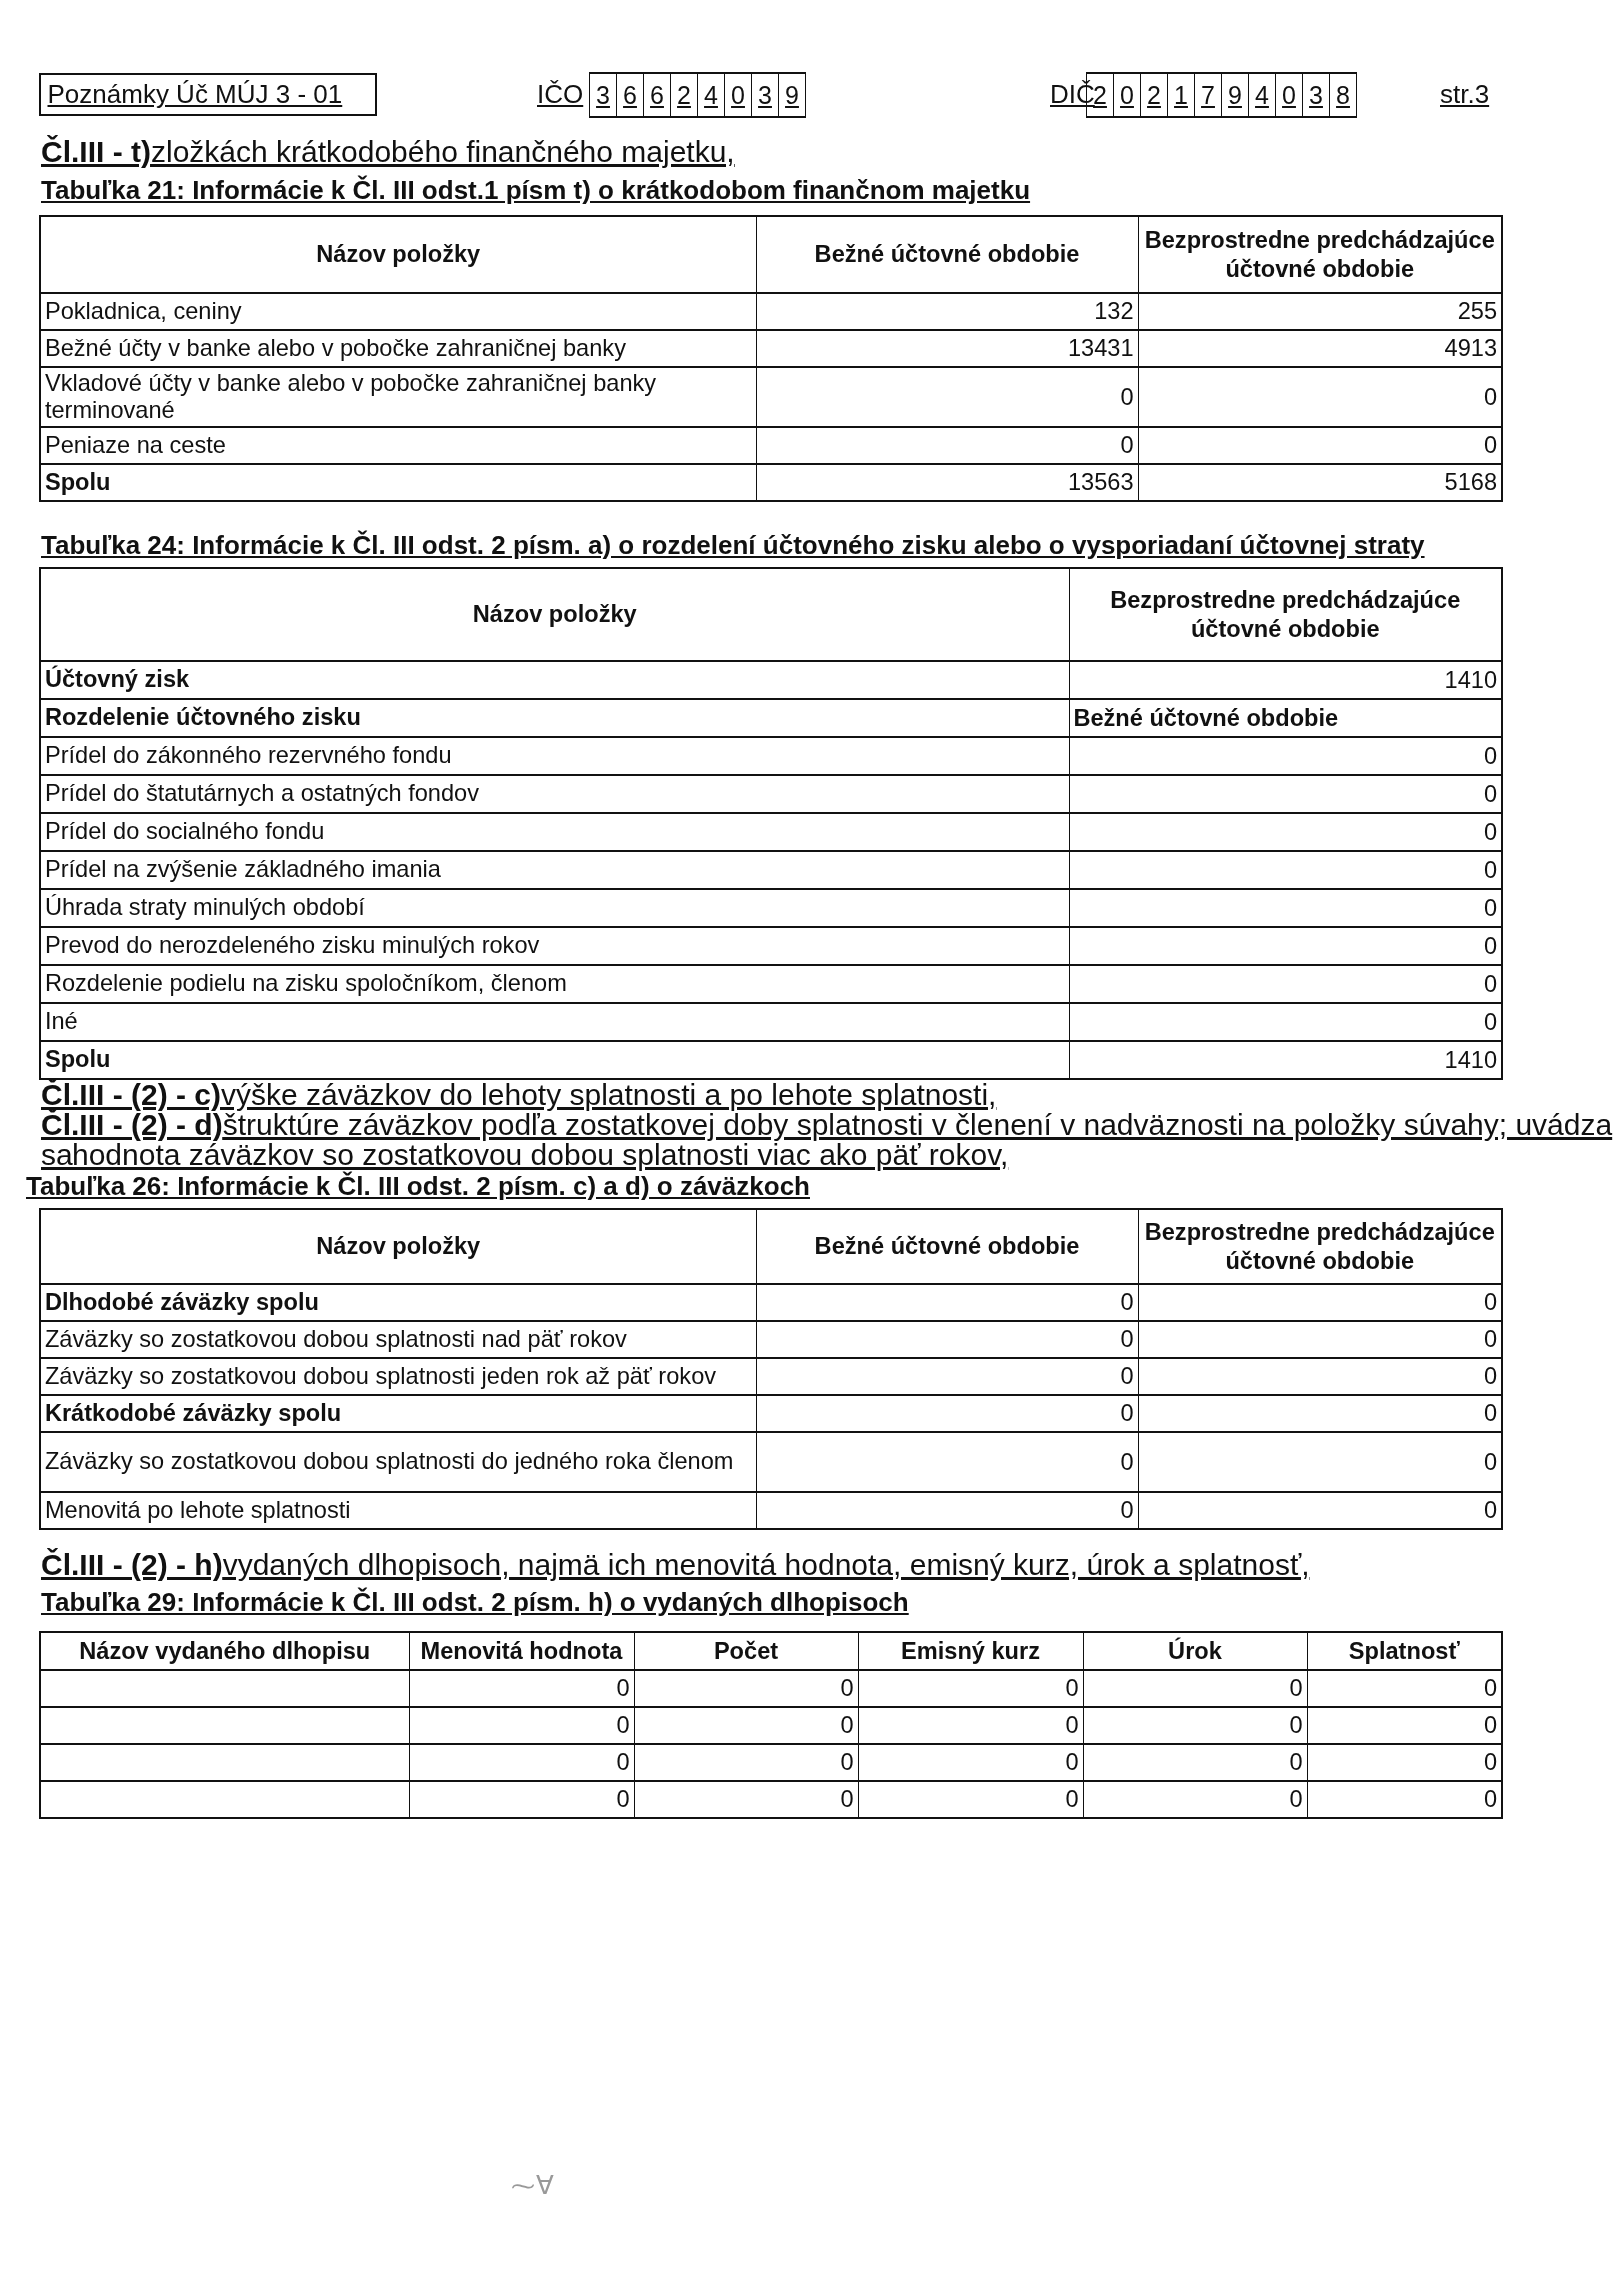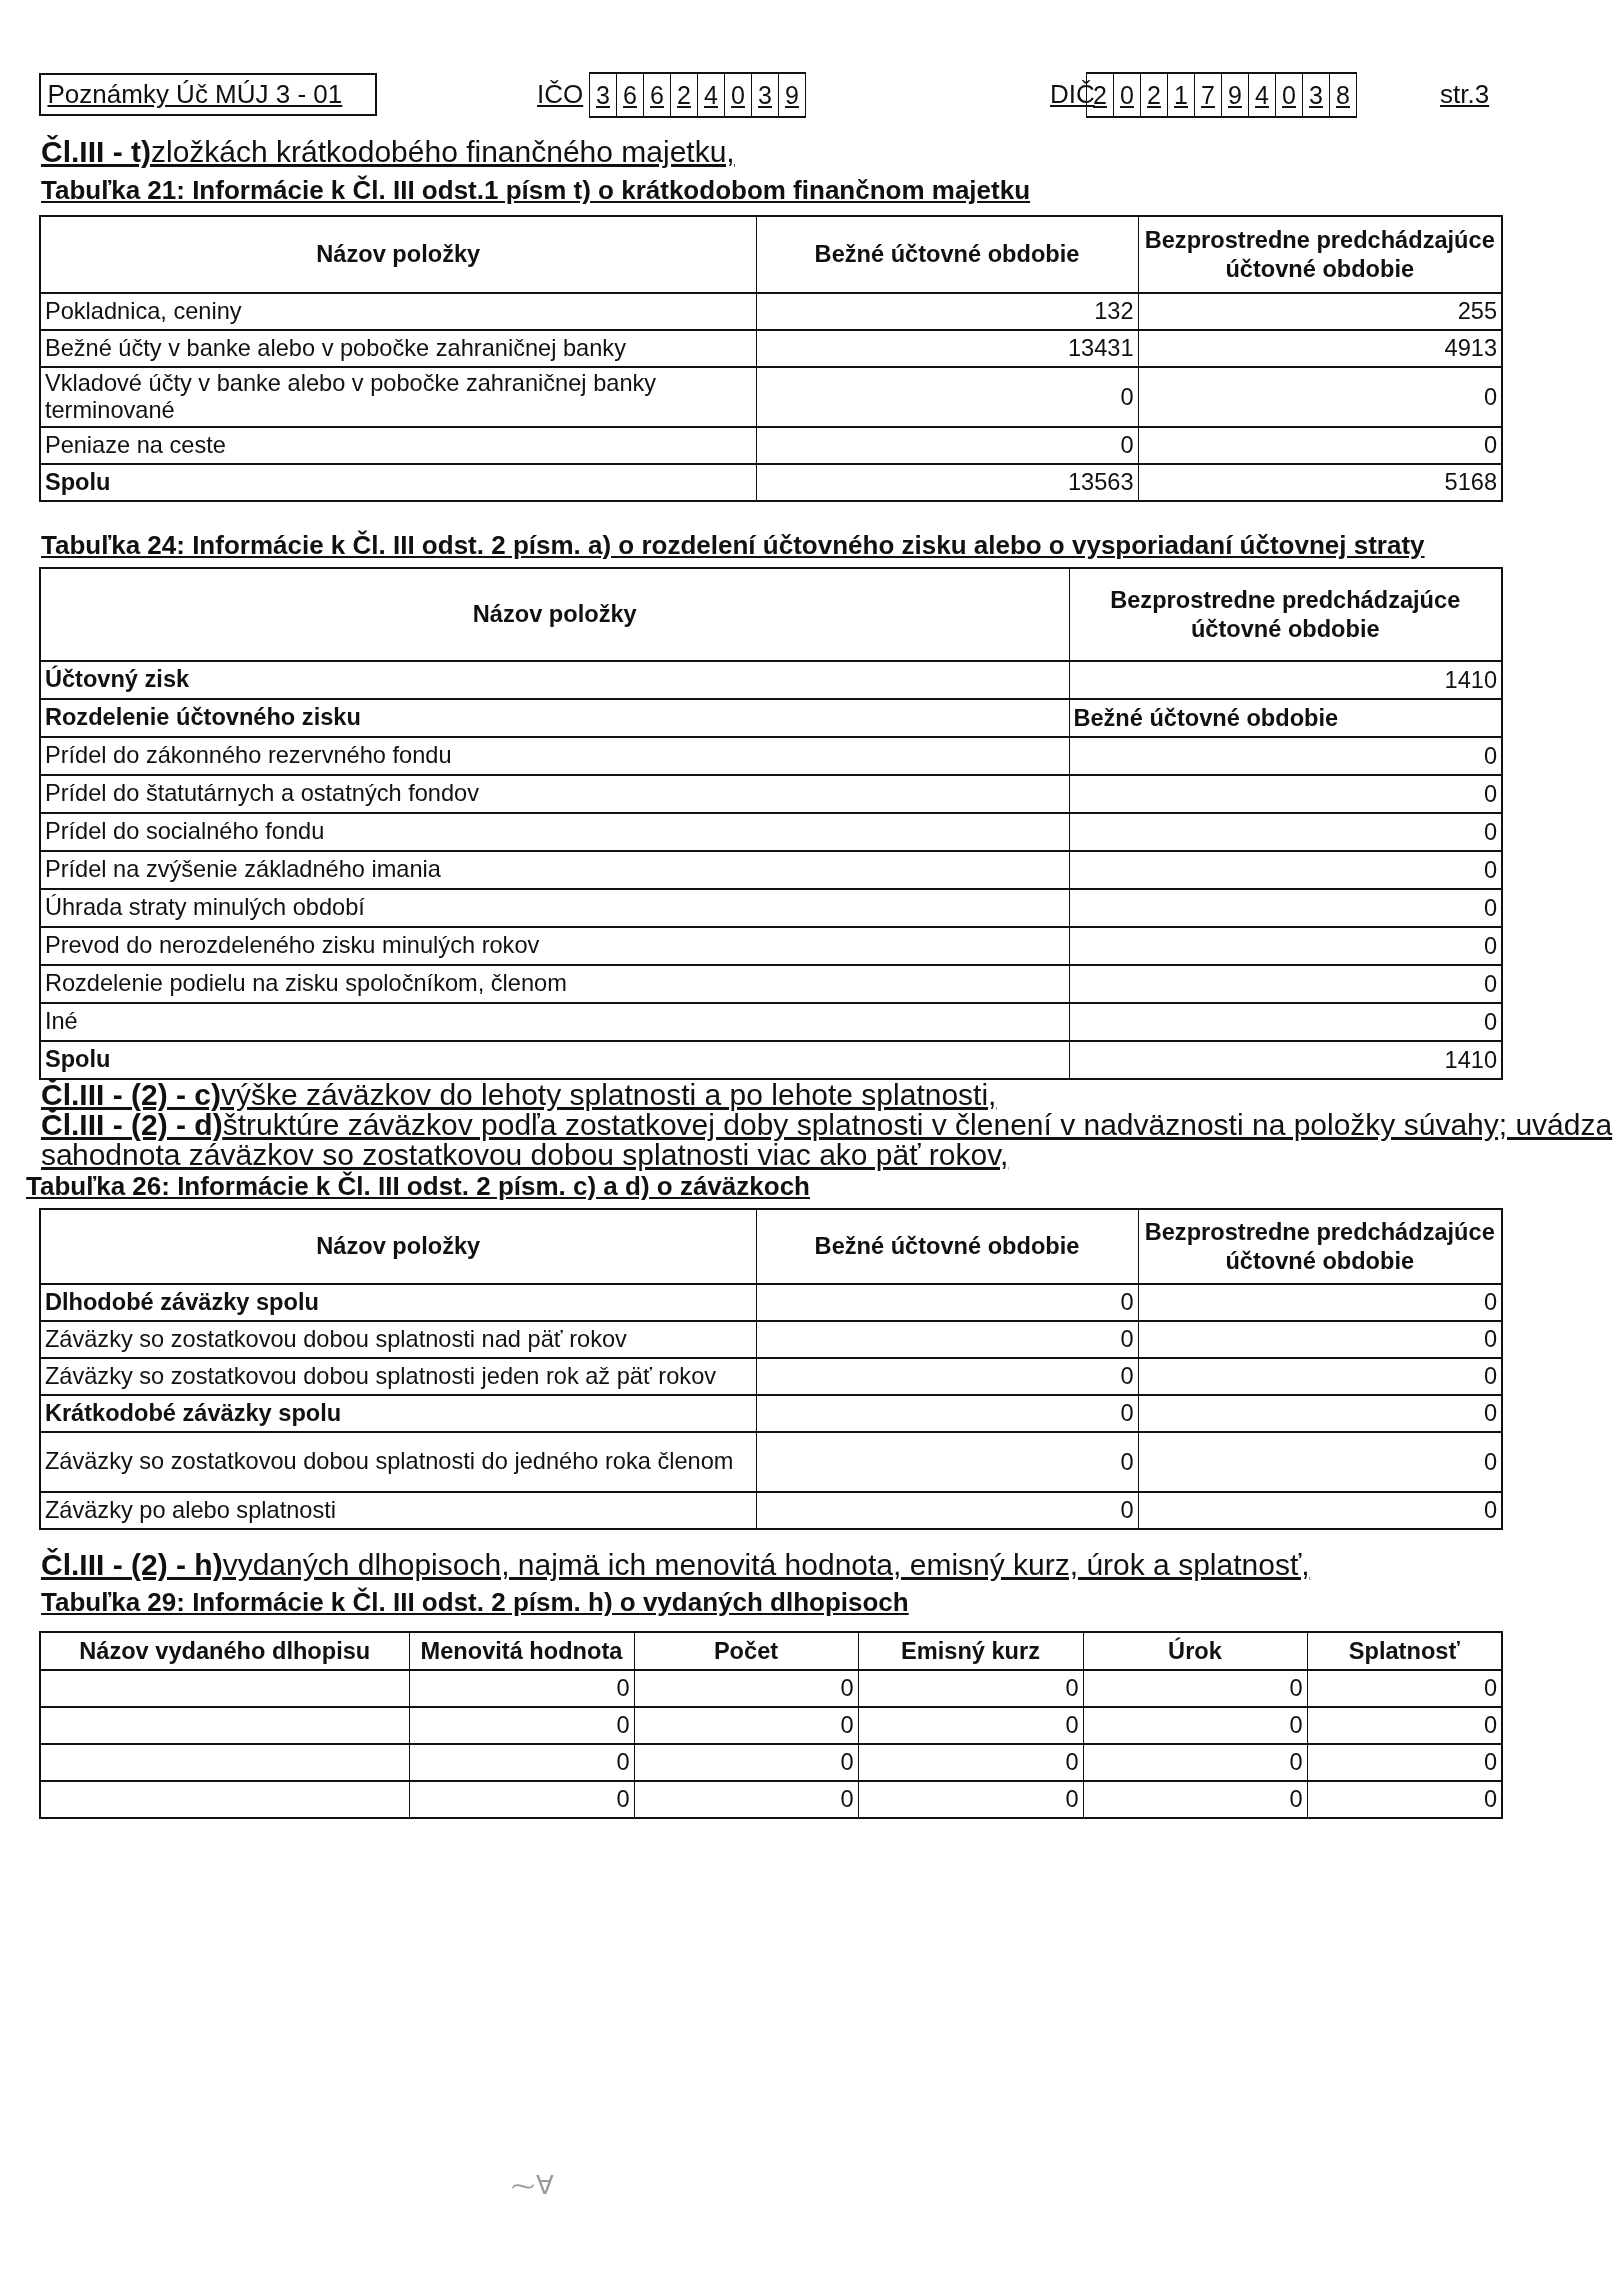--- a/index.html
+++ b/index.html
@@ -213,21 +213,21 @@
         <td class="name bold">Krátkodobé záväzky spolu</td>
         <td class="num">0</td>
         <td class="num">0</td>
       </tr>
       <tr style="height:60px">
         <td class="name">Záväzky so zostatkovou dobou splatnosti do jedného roka členom</td>
         <td class="num">0</td>
         <td class="num">0</td>
       </tr>
       <tr style="height:37px">
-        <td class="name">Záväzky po alebo splatnosti</td>
+        <td class="name">Menovitá po lehote splatnosti</td>
         <td class="num">0</td>
         <td class="num">0</td>
       </tr>
     </tbody>
 </table>
 
 <div class="abs section-note" style="left:41px; top:1550px;">
   <b>Čl.III - (2) - h)</b><span>vydaných dlhopisoch, najmä ich menovitá hodnota, emisný kurz, úrok a splatnosť,</span>
 </div>
 

